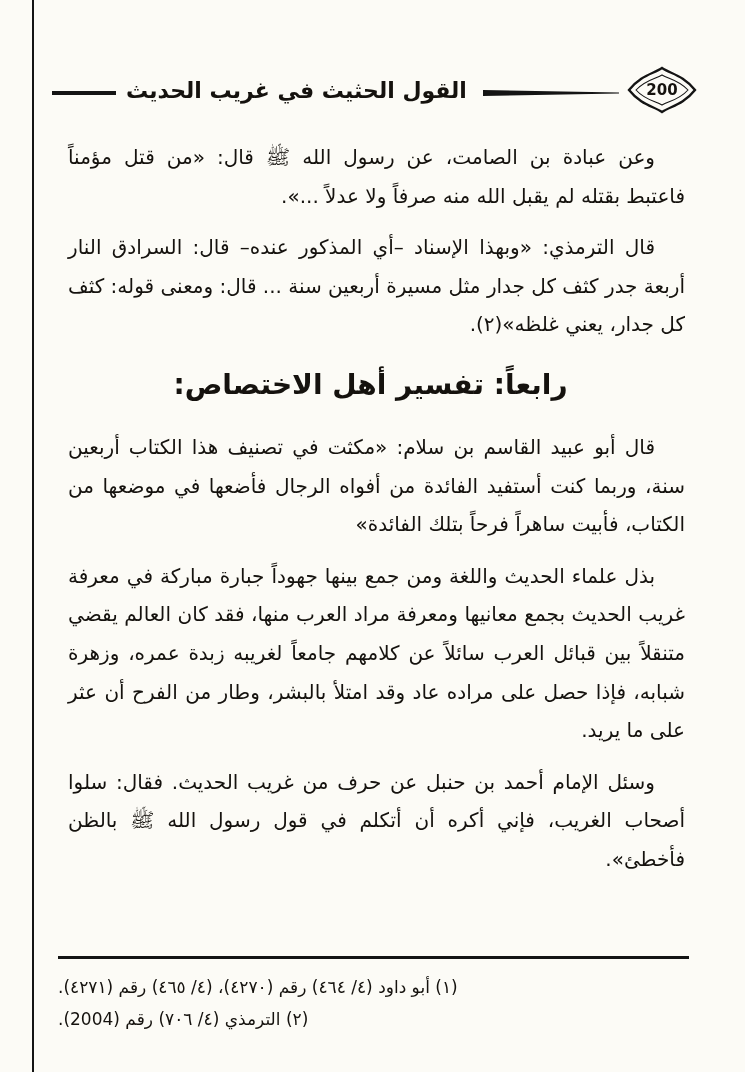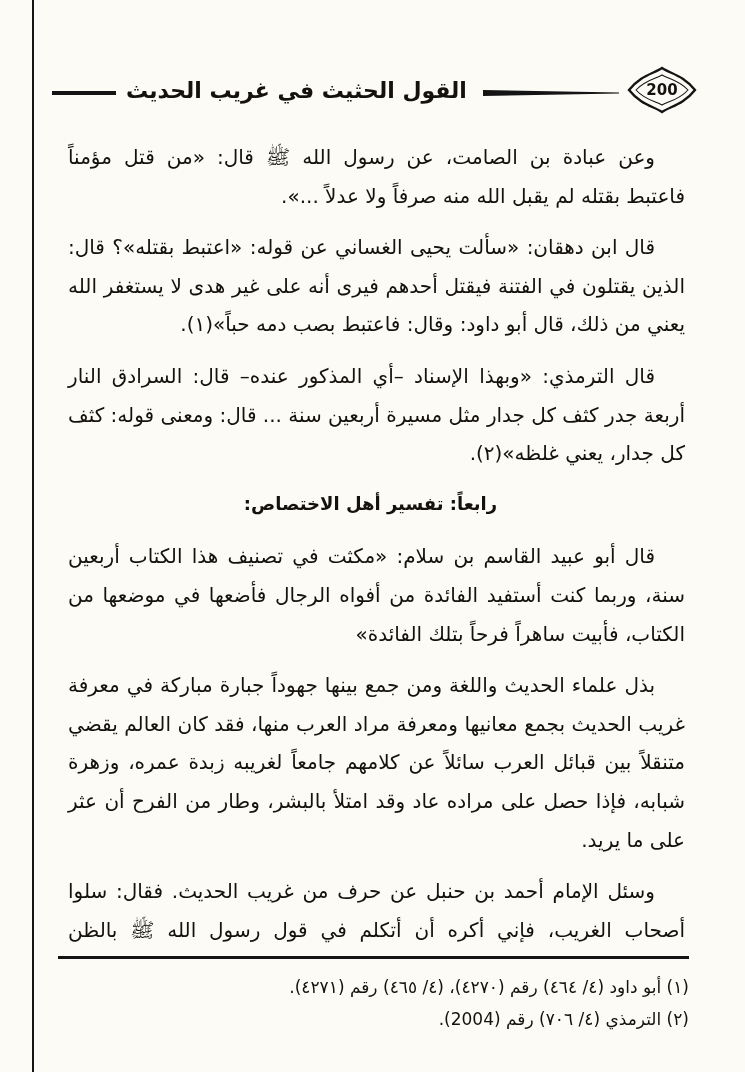--- a/index.html
+++ b/index.html
@@ -80,21 +80,21 @@
     text-align: justify;
     font-size: 20px;
     line-height: 1.93;
   }
   .body-text p {
     text-indent: 30px;
     margin-bottom: 13px;
     margin-left: 12px;
   }
   .section-heading {
-    font-size: 18px;
+    font-size: 28px;
     font-weight: bold;
     text-align: center;
     text-indent: 0;
     margin: 14px 0 16px 0;
   }
 
   
   .page-footer {
     position: absolute;
     left: 58px; right: 56px;
@@ -103,21 +103,21 @@
   }
   .footnote-rule {
     height: 3px;
     width: 100%;
     background: #141414;
     margin-bottom: 14px;
   }
   .footnote {
     font-size: 17px;
     line-height: 1.75;
-    text-align: right;
+    text-align: left;
     margin-bottom: 2px;
   }
 </style>
 </head>
 <body>
 
 <div class="page">
 
   <div class="gutter-line"></div>
 
@@ -129,21 +129,20 @@
       <svg width="70" height="48" viewBox="0 0 70 48">
         <path d="M35 2 C44 8, 56 9, 68 24 C56 39, 44 40, 35 46 C26 40, 14 39, 2 24 C14 9, 26 8, 35 2 Z" fill="#fcfbf6" stroke="#141414" stroke-width="2.4"></path>
         <path d="M35 9 C42 13, 52 14, 61 24 C52 34, 42 35, 35 39 C28 35, 18 34, 9 24 C18 14, 28 13, 35 9 Z" fill="none" stroke="#141414" stroke-width="1.1"></path>
       </svg>
       <span class="page-number">200</span>
     </div>
   </header>
 
   <main class="body-text">
     <p>وعن عبادة بن الصامت، عن رسول الله ﷺ قال: «من قتل مؤمناً فاعتبط بقتله لم يقبل الله منه صرفاً ولا عدلاً ...».</p>
-    <p>قال ابن دهقان: «سألت يحيى الغساني عن قوله: «اعتبط بقتله»؟ قال: الذين يقتلون في الفتنة فيقتل أحدهم فيرى أنه على غير هدى لا يستغفر الله يعني من ذلك، قال أبو داود: وقال: فاعتبط بصب دمه حباً»(١).</p>
     <p>قال الترمذي: «وبهذا الإسناد –أي المذكور عنده– قال: السرادق النار أربعة جدر كثف كل جدار مثل مسيرة أربعين سنة ... قال: ومعنى قوله: كثف كل جدار، يعني غلظه»(٢).</p>
     <h2 class="section-heading">رابعاً: تفسير أهل الاختصاص:</h2>
     <p>قال أبو عبيد القاسم بن سلام: «مكثت في تصنيف هذا الكتاب أربعين سنة، وربما كنت أستفيد الفائدة من أفواه الرجال فأضعها في موضعها من الكتاب، فأبيت ساهراً فرحاً بتلك الفائدة»</p>
     <p>بذل علماء الحديث واللغة ومن جمع بينها جهوداً جبارة مباركة في معرفة غريب الحديث بجمع معانيها ومعرفة مراد العرب منها، فقد كان العالم يقضي متنقلاً بين قبائل العرب سائلاً عن كلامهم جامعاً لغريبه زبدة عمره، وزهرة شبابه، فإذا حصل على مراده عاد وقد امتلأ بالبشر، وطار من الفرح أن عثر على ما يريد.</p>
     <p>وسئل الإمام أحمد بن حنبل عن حرف من غريب الحديث. فقال: سلوا أصحاب الغريب، فإني أكره أن أتكلم في قول رسول الله ﷺ بالظن فأخطئ».</p>
   </main>
 
   <footer class="page-footer">
     <div class="footnote-rule"></div>
     <p class="footnote">(١) أبو داود (٤/ ٤٦٤) رقم (٤٢٧٠)، (٤/ ٤٦٥) رقم (٤٢٧١).</p>

